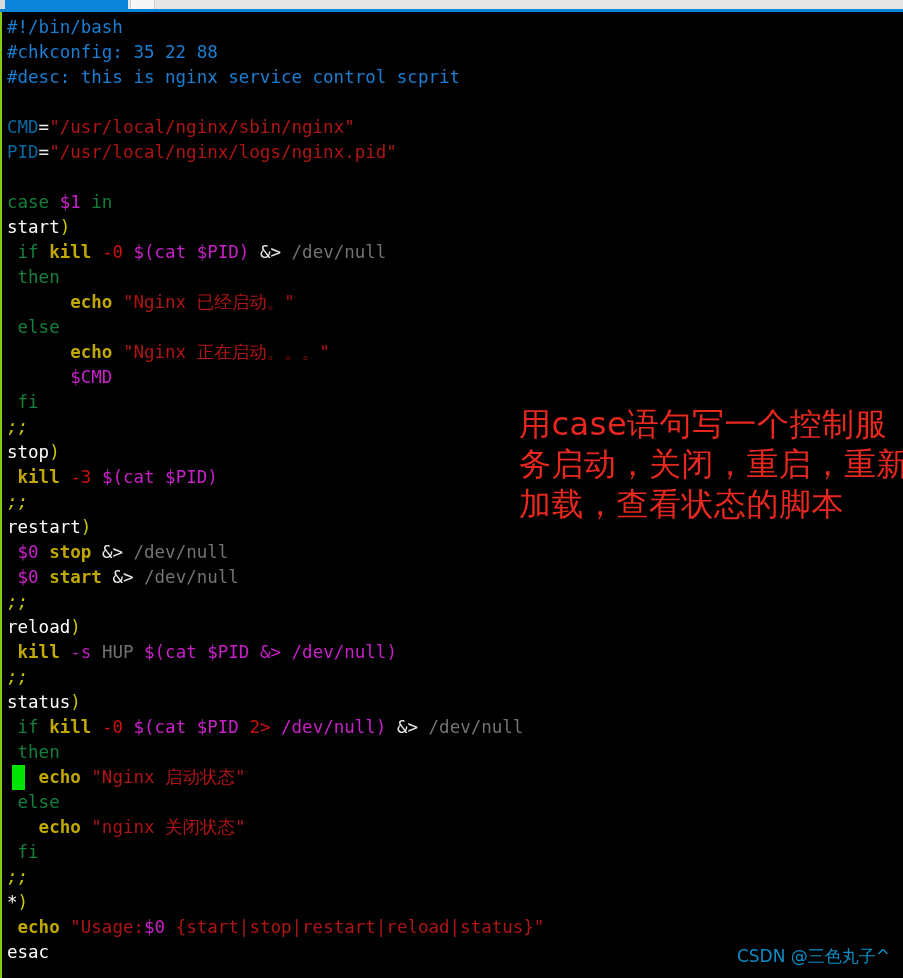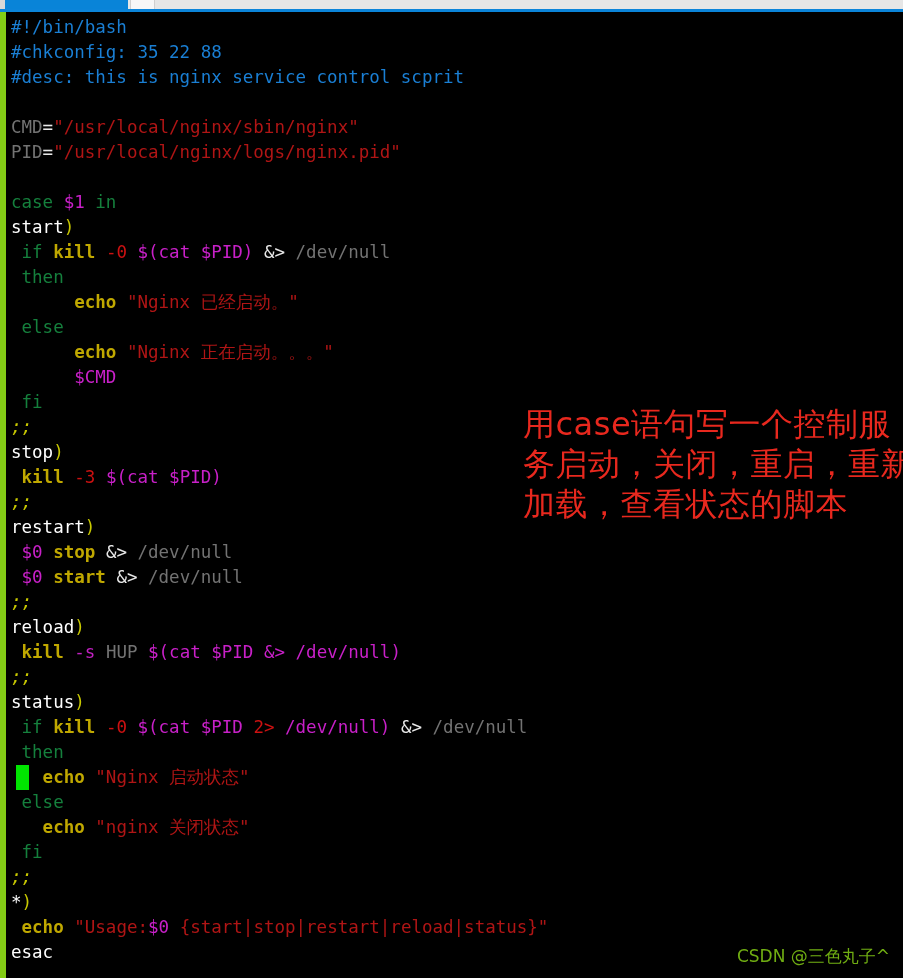--- a/index.html
+++ b/index.html
@@ -65,21 +65,21 @@
   }
 
   
   #editor {
     position: absolute;
     left: 0;
     top: 12px;
     width: 903px;
     height: 966px;
     background: #000000;
-    border-left: 6px solid #84cc16;
+    border-left: 2px solid #84cc16;
     box-sizing: border-box;
     overflow: hidden;
   }
 
   #code {
     position: absolute;
     left: 5px;
     top: 3px;
     margin: 0;
     padding: 0;
@@ -87,21 +87,21 @@
     font-size: 17.5px;
     line-height: 25px;
     white-space: pre;
     color: #ffffff;
     letter-spacing: 0px;
   }
   #code .line { height: 25px; display: block; }
 
   
   .c-comment  { color: #1a7fd4; }            
-  .c-var      { color: #737373; }            
+  .c-var      { color: #0369a1; }            
   .c-op       { color: #e8e8e8; }            
   .c-string   { color: #b01515; }            
   .c-kw       { color: #15803d; }            
   .c-label    { color: #ffffff; }            
   .c-paren    { color: #c8c800; }            
   .c-cmd      { color: #c0a800; font-weight: bold; }            
   .c-flag     { color: #cc1111; }            
   .c-flagm    { color: #c020c0; }            
   .c-subst    { color: #c820c8; }            
   .c-path     { color: #737373; }            
@@ -130,21 +130,21 @@
     line-height: 40px;
     letter-spacing: 0.5px;
     white-space: pre-line;
   }
 
   
   #watermark {
     position: absolute;
     right: 13px;
     bottom: 10px;
-    color: #84cc16;
+    color: #0ea5e9;
     font-family: "DejaVu Sans", "Liberation Sans", sans-serif;
     font-size: 17px;
     opacity: 0.85;
   }
 </style>
 </head>
 <body>
 
 <div id="window">
 

